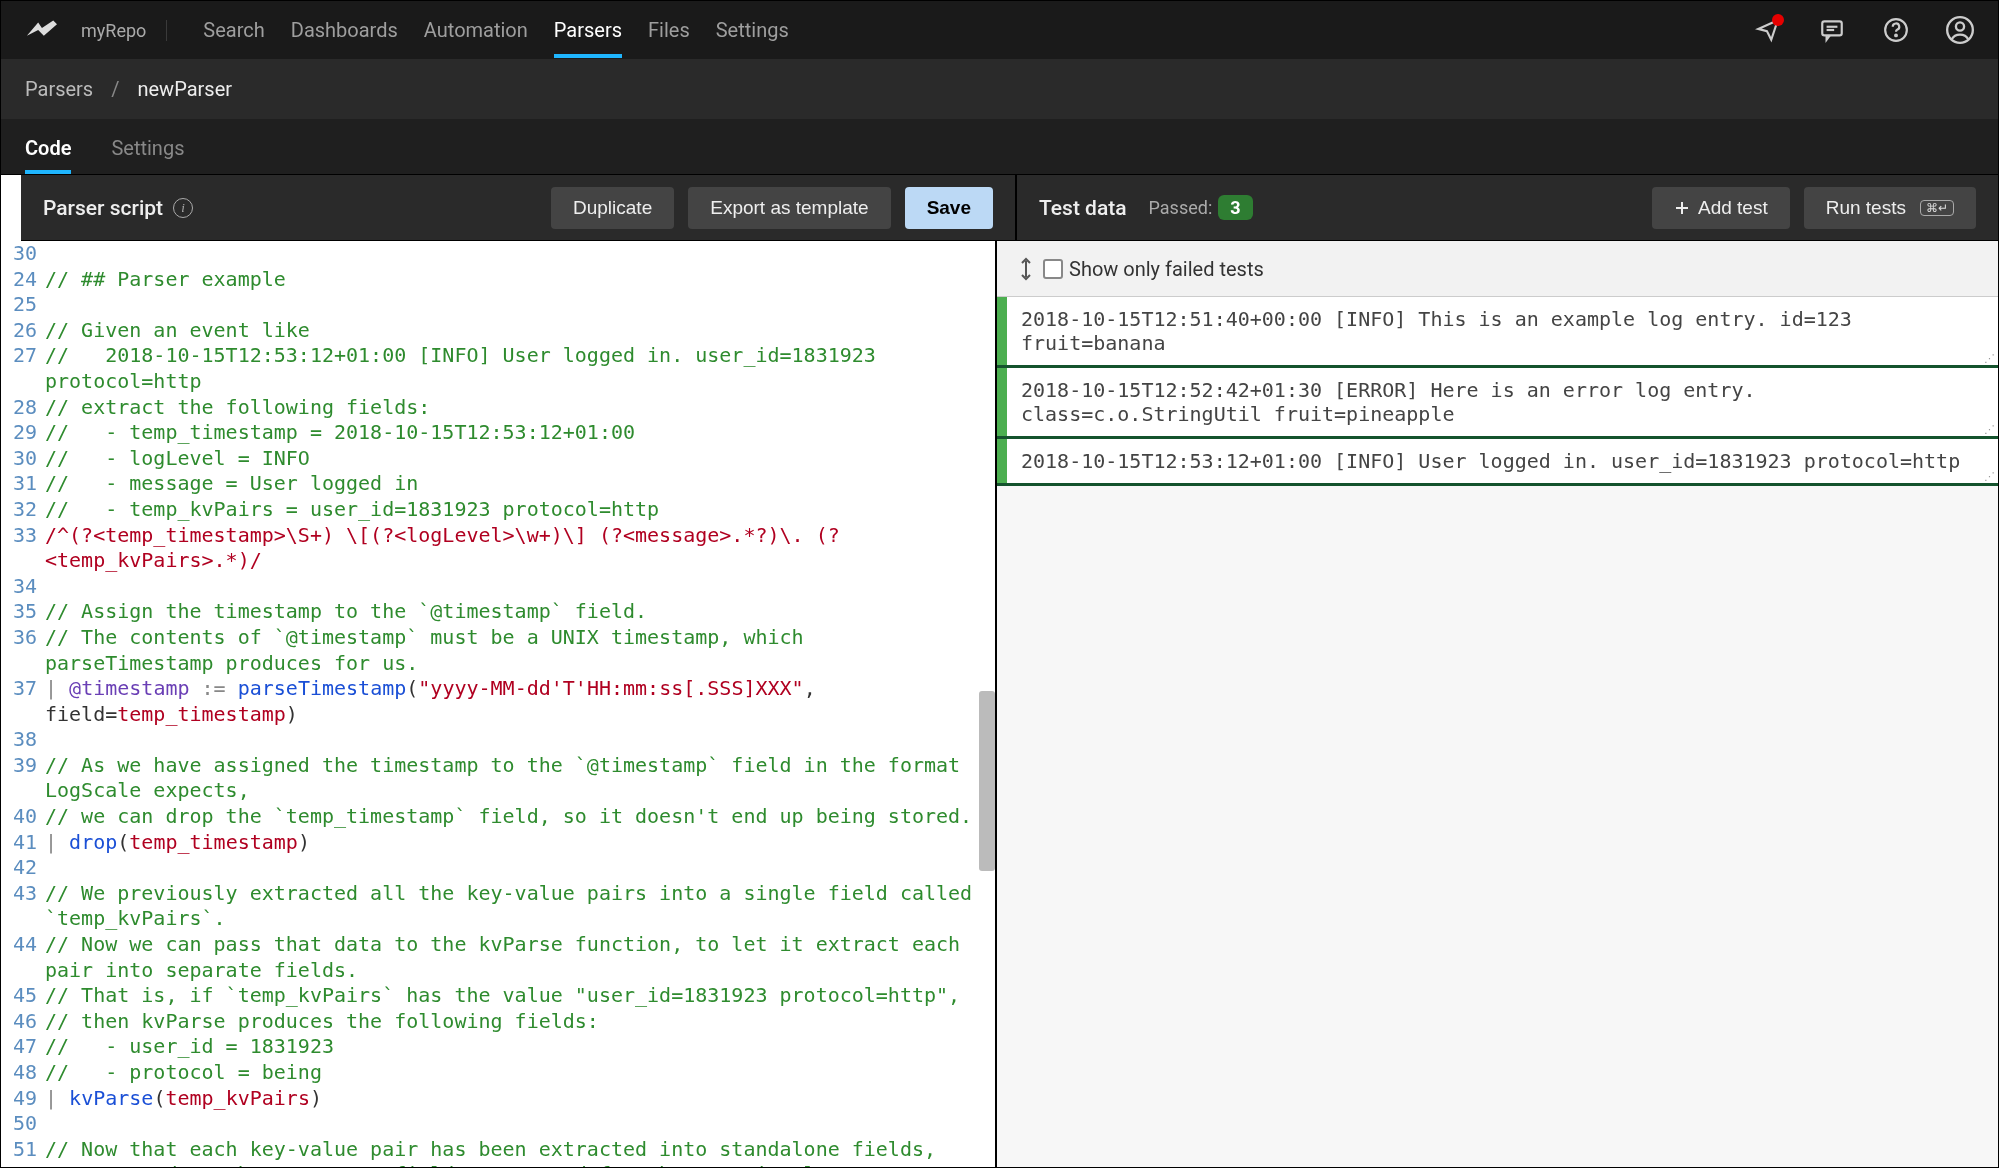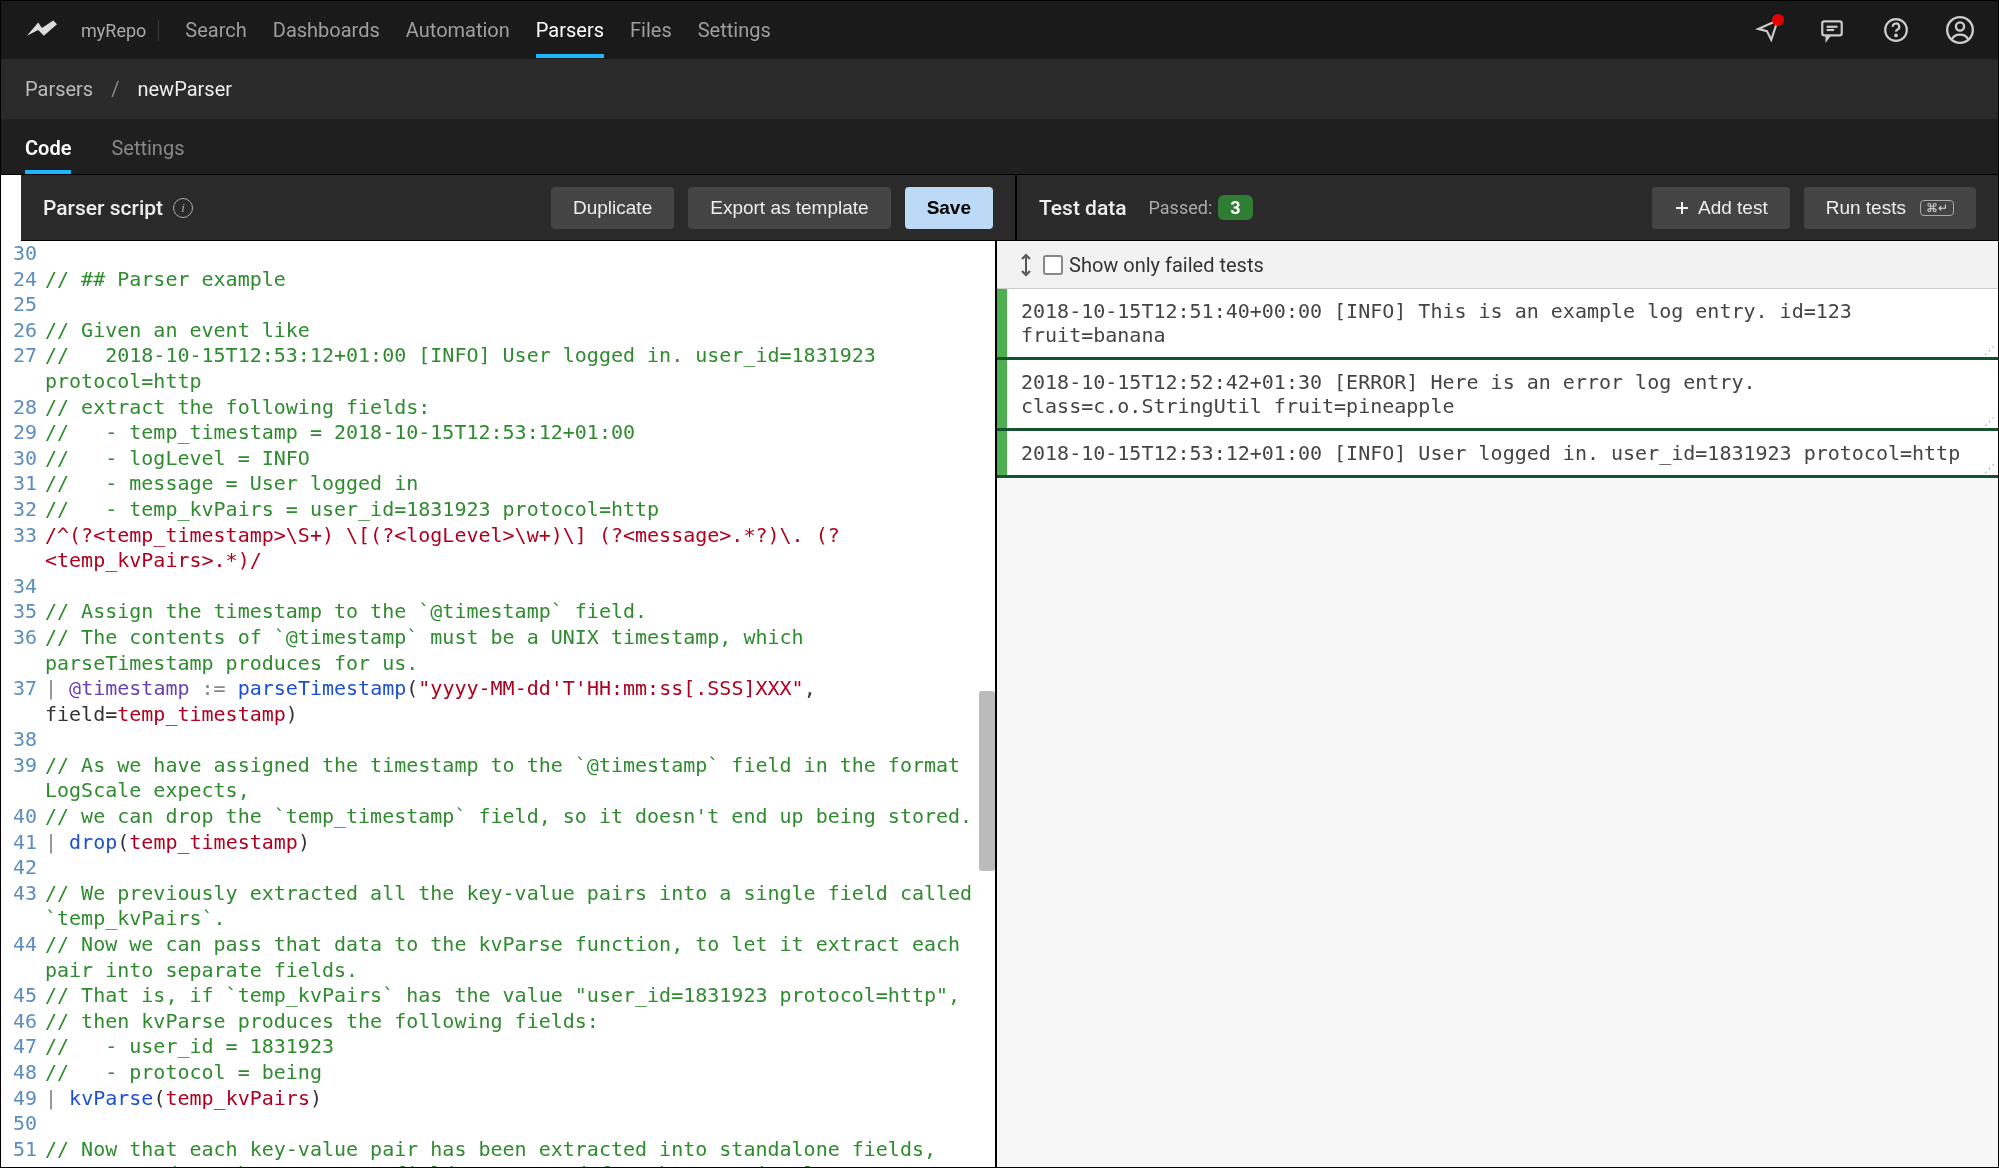--- a/index.html
+++ b/index.html
@@ -24,22 +24,22 @@
     background: #1a1a1a;
     height: 58px;
     display: flex;
     align-items: center;
     padding: 0 24px;
   }
   .logo {
     width: 32px; height: 32px;
     display:flex; align-items:center; justify-content:center;
   }
-  .repo-name { color: #aaa; font-size: 18px; margin-left: 24px; padding-right: 12px; border-right: 1px solid #3a3a3a; }
-  .topnav-items { display:flex; gap: 26px; margin-left: 26px; }
+  .repo-name { color: #aaa; font-size: 18px; margin-left: 24px; padding-right: 20px; border-right: 1px solid #3a3a3a; }
+  .topnav-items { display:flex; gap: 26px; margin-left: 36px; }
   .topnav-item { color:#9e9e9e; font-size:20px; cursor:pointer; padding: 16px 0; }
   .topnav-item.active { color:#fff; border-bottom: 4px solid #1fb6ff; padding-bottom:12px;}
   .topnav-right { margin-left:auto; display:flex; align-items:center; gap:36px; }
   .icon-btn { width:28px; height:28px; display:flex; align-items:center; justify-content:center; cursor:pointer; position:relative; }
   .red-dot { position:absolute; top:-2px; right:-2px; width:12px; height:12px; background:#e60000; border-radius:50%; }
 
   
   .breadcrumb-bar {
     background:#2a2a2a;
     height: 60px;
@@ -139,21 +139,21 @@
   }
 
   
   .tests-pane {
     flex:1;
     display:flex;
     flex-direction:column;
     background:#f7f7f7;
   }
   .tests-filter-bar {
-    height:48px;
+    height:56px;
     background:#f2f2f2;
     border-bottom:1px solid #ccc;
     display:flex;
     align-items:center;
     padding:0 18px;
     gap:6px;
     color:#333;
     font-size:20px;
   }
   .expand-icon { width:22px; height:22px; display:flex; align-items:center; justify-content:center; color:#555;}

